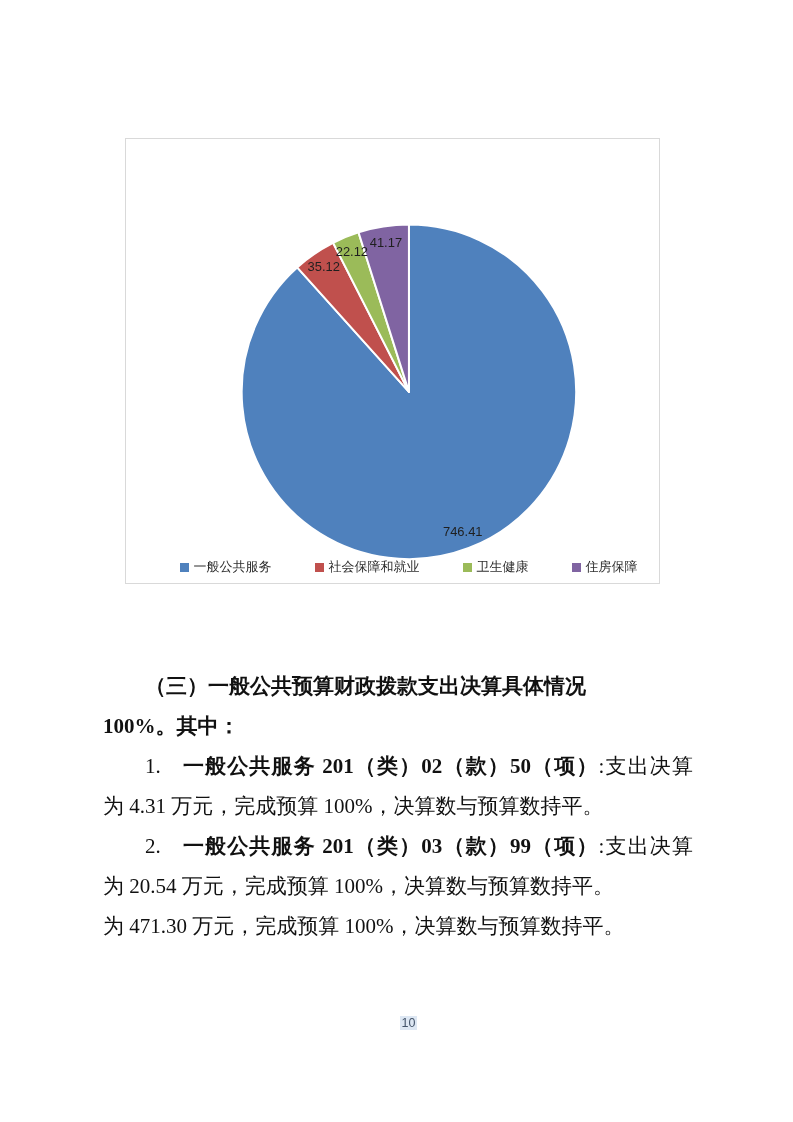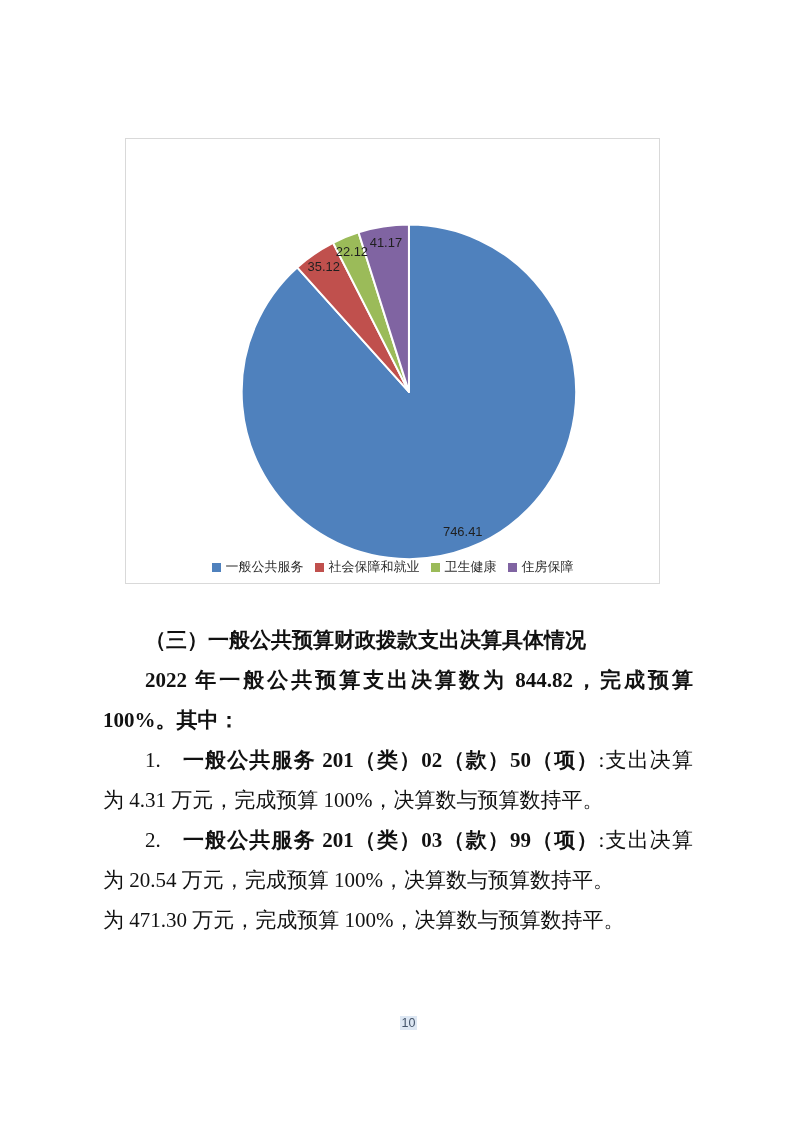--- a/index.html
+++ b/index.html
@@ -18,26 +18,26 @@
   .pie-label{
     font-family:"Liberation Sans","DejaVu Sans",sans-serif;
     font-size:13px;fill:#1f1f1f;
   }
   .legend{
     position:absolute;left:0;right:0;bottom:7px;
     display:flex;justify-content:center;align-items:center;gap:11px;
     font-family:"Liberation Sans","DejaVu Sans",sans-serif;
     font-size:13px;color:#2e2e2e;
   }
-  .legend-item{display:flex;align-items:center;gap:5px;}
+  .legend-item{display:flex;align-items:center;gap:5px;margin-left:32px;}
   .legend-swatch{width:9px;height:9px;display:inline-block;flex:0 0 auto;}
 
   
   .doc{
-    position:absolute;left:103px;top:620px;width:590px;
+    position:absolute;left:103px;top:666px;width:590px;
     color:#111111;font-size:21px;
   }
   .line{height:40px;line-height:40px;white-space:nowrap;overflow:visible;}
   .line.j{white-space:normal;text-align:justify;text-align-last:justify;}
   .line.ind{text-indent:42px;}
   .seg-b{font-weight:bold;}
 
   
   .page-num-row{position:absolute;left:0;right:0;top:1013px;text-align:center;margin-left:24px;}
   .page-num{
@@ -76,21 +76,20 @@
         </span>
         <span class="legend-item">
           <span class="legend-swatch" style="background: rgb(128, 100, 162);"></span>
           <span>住房保障</span>
         </span>
       </div>
   </div>
 
   <div class="doc" id="doc">
       <div class="line ind"><span class="seg-b">（三）一般公共预算财政拨款支出决算具体情况</span></div>
-      <div class="line ind j"><span class="seg-b">2022 年一般公共预算支出决算数为 844.82，完成预算</span></div>
       <div class="line"><span class="seg-b">100%。其中：</span></div>
       <div class="line ind j"><span>1.  </span><span class="seg-b">一般公共服务 201（类）02（款）50（项）</span><span>:支出决算</span></div>
       <div class="line"><span>为 4.31 万元，完成预算 100%，决算数与预算数持平。</span></div>
       <div class="line ind j"><span>2.  </span><span class="seg-b">一般公共服务 201（类）03（款）99（项）</span><span>:支出决算</span></div>
       <div class="line"><span>为 20.54 万元，完成预算 100%，决算数与预算数持平。</span></div>
       <div class="line"><span>为 471.30 万元，完成预算 100%，决算数与预算数持平。</span></div>
     </div>
 
   <div class="page-num-row">
     <span class="page-num">10</span>

